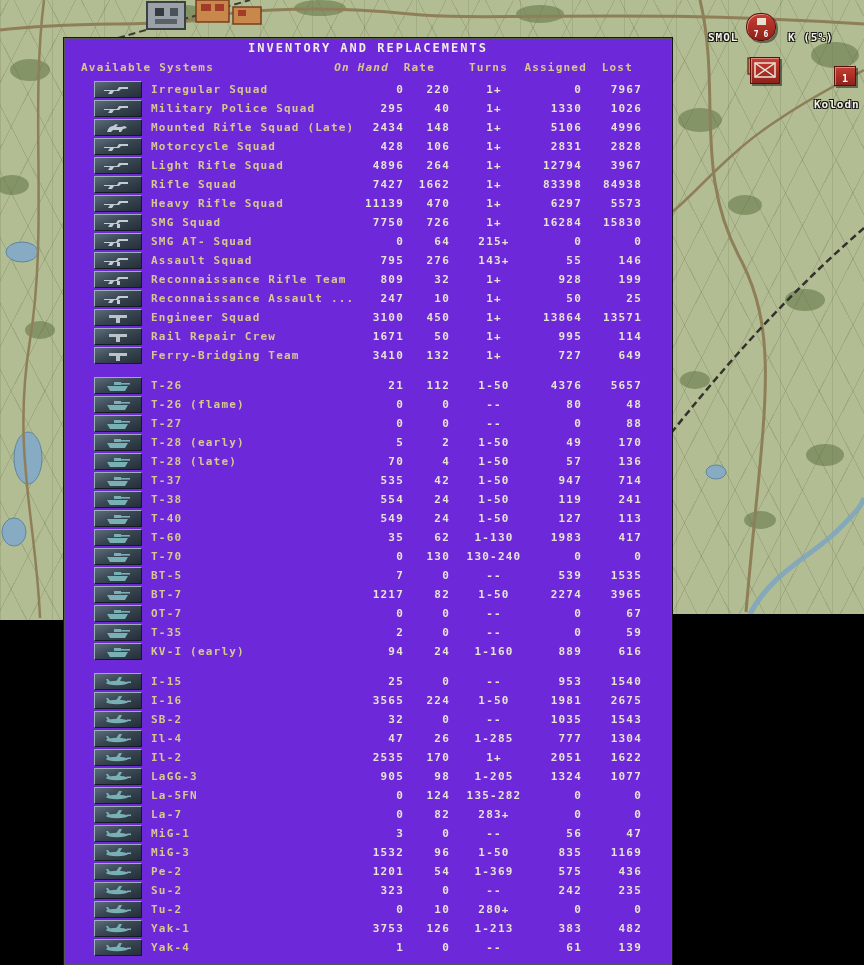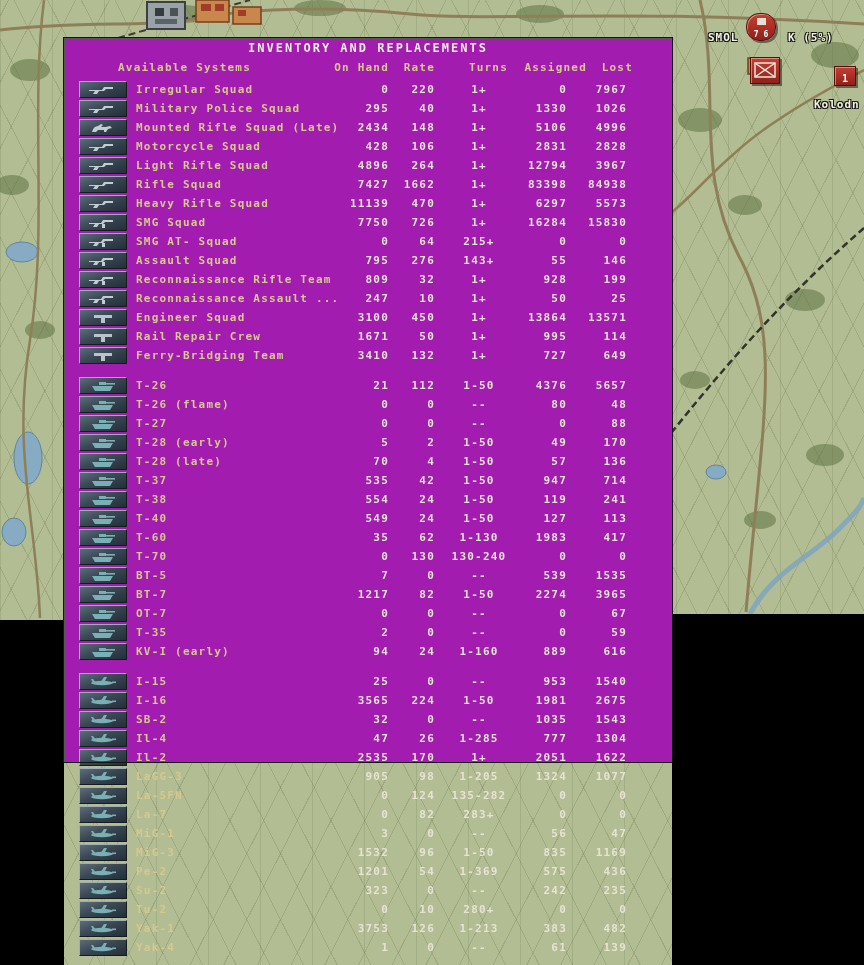--- a/index.html
+++ b/index.html
@@ -37,39 +37,39 @@
   .c2{left:750px;top:57px;width:30px;height:27px;}
   .c3{left:834px;top:66px;width:22px;height:20px;text-align:center;}
   .c1 .emblem{width:9px;height:7px;background:#e6e0d0;margin:4px auto 0;}
   .counter .stats{
     position:absolute;bottom:1px;left:0;right:0;display:flex;justify-content:space-around;
     font-size:8px;font-weight:bold;color:#fff;letter-spacing:0;
   }
   .c3 .small-num{font-size:10px;font-weight:bold;color:#fff;line-height:18px;}
   
   .dialog{
-    position:absolute;left:64px;top:38px;width:608px;height:724px;box-sizing:border-box;
-    background:#a21caf;border:1px solid #565656;outline:1px solid #151515;z-index:10;
+    position:absolute;left:64px;top:38px;width:608px;height:927px;box-sizing:border-box;
+    background:#6d28d9;border:1px solid #565656;outline:1px solid #151515;z-index:10;
   }
   .title{
     height:18px;line-height:18px;text-align:center;
     color:#efede0;font-size:12px;font-weight:bold;letter-spacing:2px;white-space:nowrap;
   }
   .header-row{position:relative;height:23px;}
   .header-row span{
     position:absolute;top:4px;color:var(--accent_tan,#d6c88e);
     font-size:11px;font-weight:bold;letter-spacing:1.2px;white-space:nowrap;
   }
-  .h-sys{left:16px;margin-left:37px;}
-  .h-onhand{right:282px;}
+  .h-sys{left:16px;}
+  .h-onhand{right:282px;font-style:italic;}
   .h-rate{right:236px;}
   .h-turns{right:163px;}
   .h-assigned{right:84px;}
   .h-lost{right:38px;}
-  .section{margin-top:0;}
+  .section{margin-top:0;padding-left:15px;}
   .section + .section{margin-top:11px;}
   .row{
     display:grid;grid-template-columns:48px 9px 198px 55px 46px 88px 44px 60px;
     height:19px;align-items:center;padding-left:14px;
   }
   .icon-btn{
     box-sizing:border-box;width:48px;height:17px;padding:0;margin:0;
     display:flex;align-items:center;justify-content:center;cursor:pointer;
     background:linear-gradient(160deg,#5c6c7a 0%,#3a4854 45%,#232e38 100%);
     border:1px solid;border-color:#9fadb9 #141c22 #141c22 #9fadb9;

